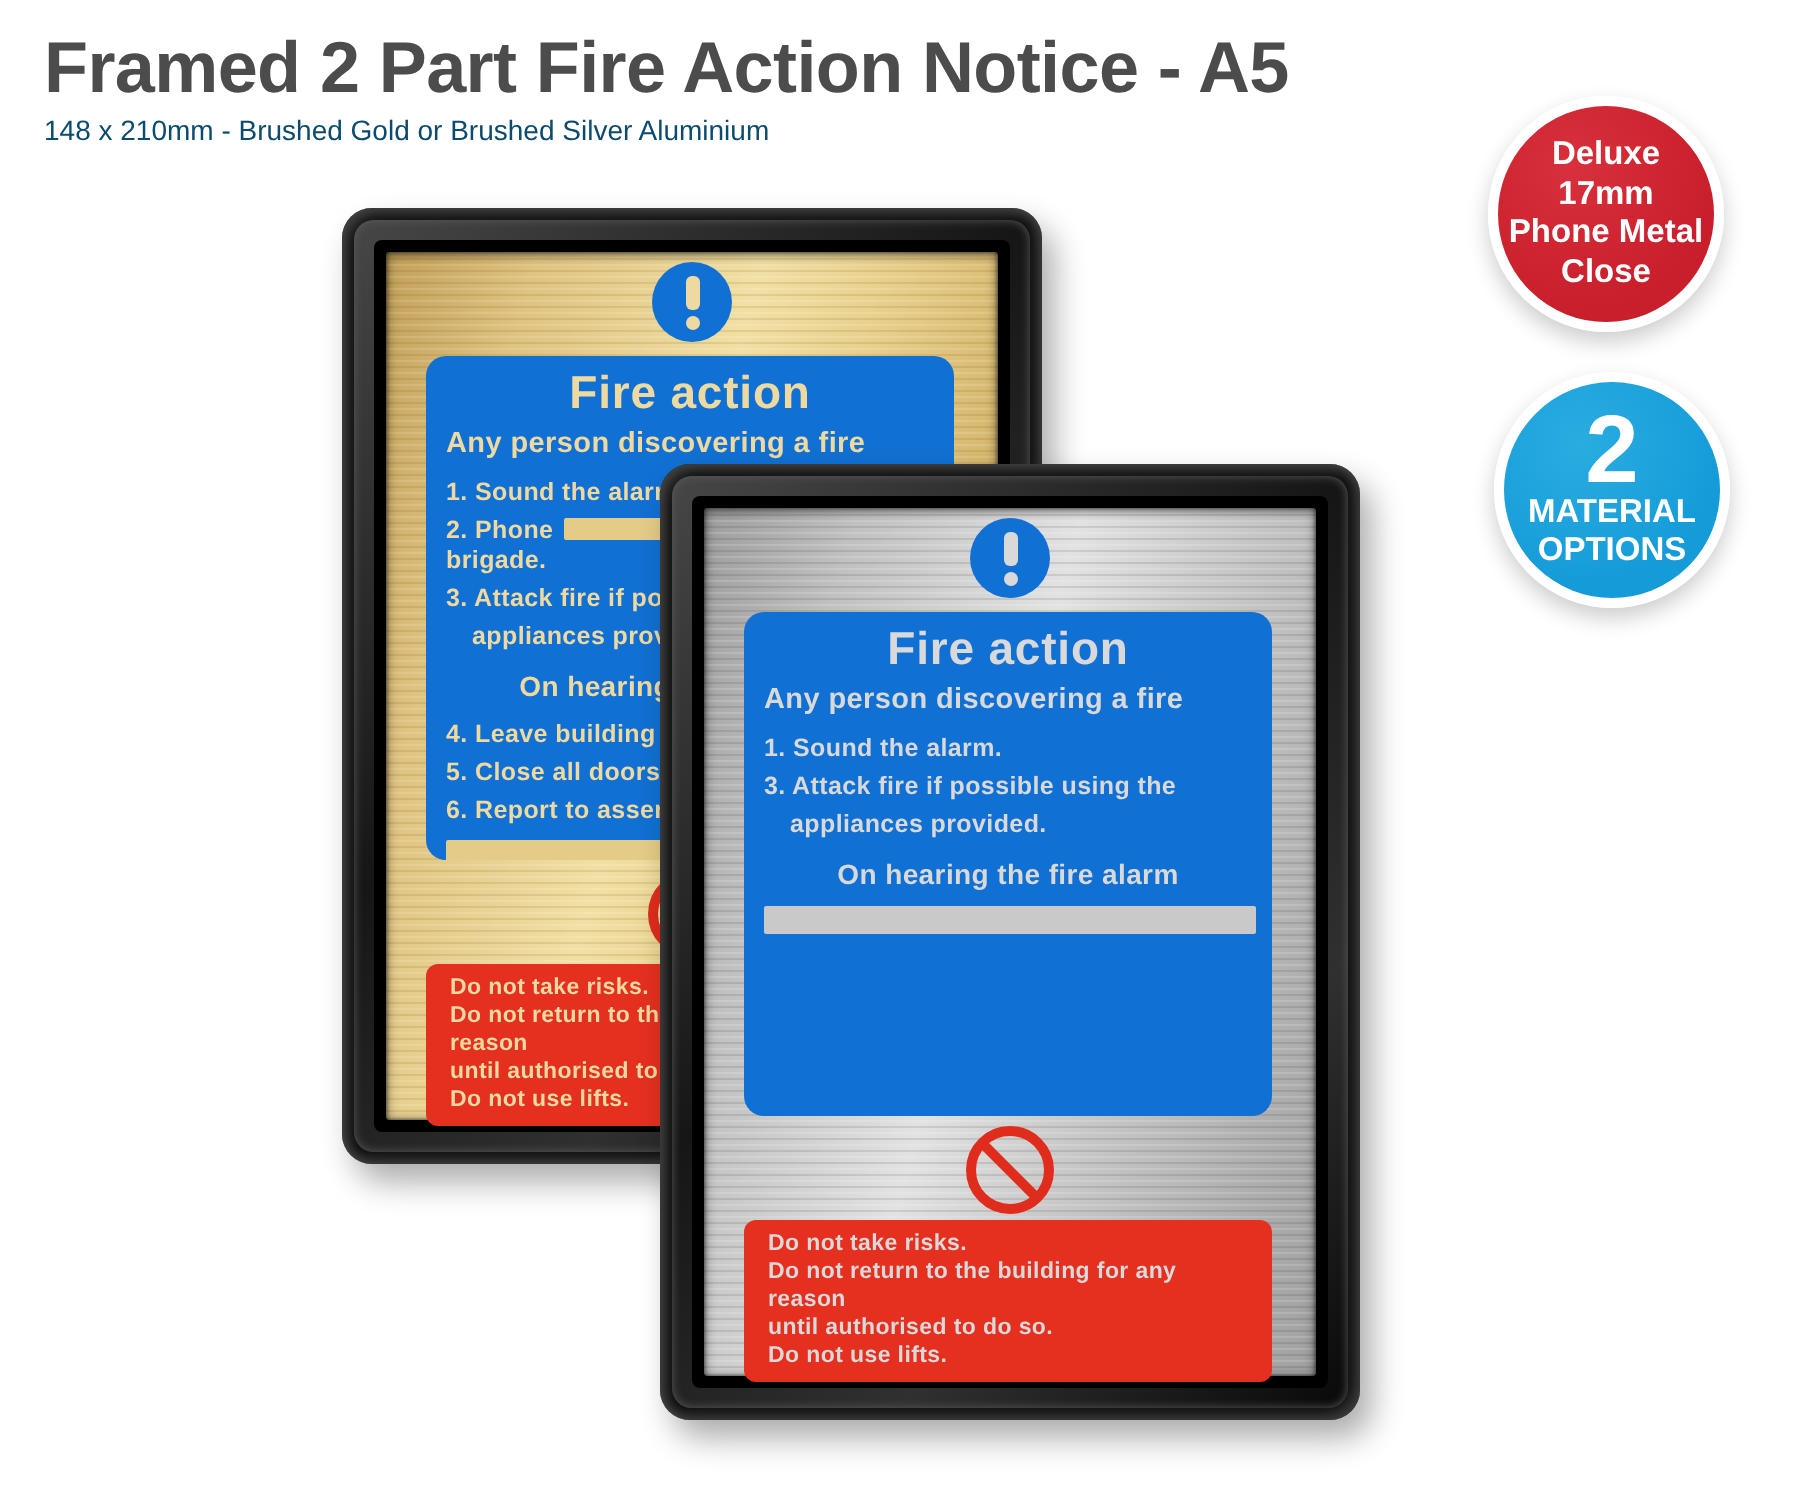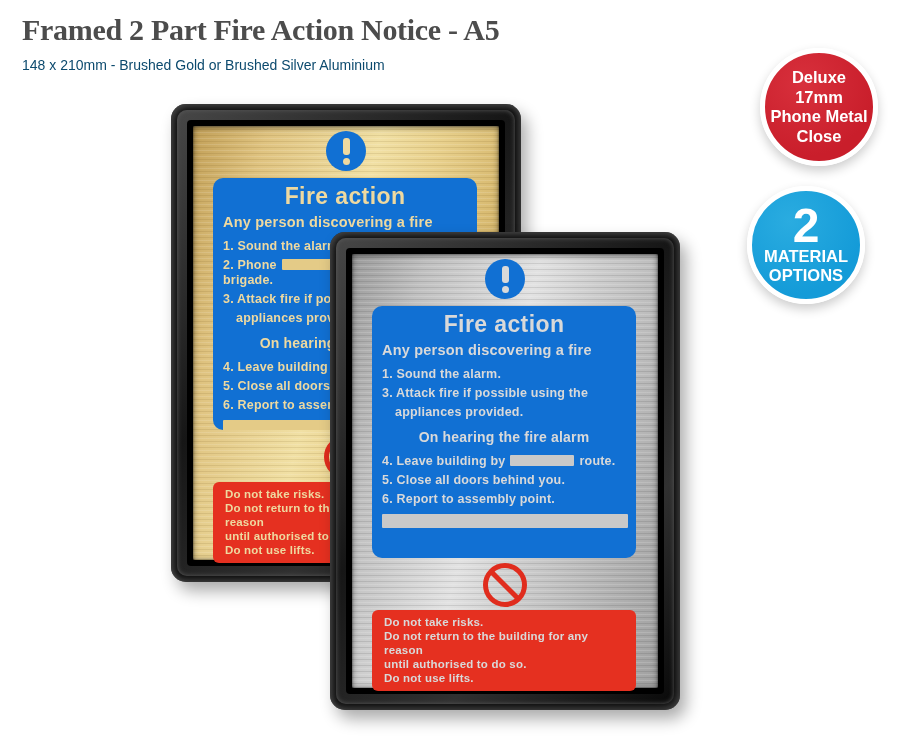--- a/index.html
+++ b/index.html
@@ -1,21 +1,21 @@
 <!DOCTYPE html>
 <html><head>
 <meta charset="utf-8">
 <style>
   * { margin:0; padding:0; box-sizing:border-box; }
   html,body { width:900px; height:750px; background:#ffffff; overflow:hidden;
               font-family:"Liberation Sans", sans-serif; position:relative; }
 
   
-  .page-title   { position:absolute; left:22px; top:13px; font-size:30px; font-weight:700;
-                  color:#4c4c4c; letter-spacing:-0.3px;font-family:Liberation Serif, serif; }
+  .page-title   { position:absolute; left:22px; top:13px; font-size:36px; font-weight:700;
+                  color:#4c4c4c; letter-spacing:-0.3px; }
   .page-subtitle{ position:absolute; left:22px; top:57px; font-size:14px; font-weight:400;
                   color:#0c4a6e; }
 
   
   .frame { position:absolute; width:350px; height:478px; border-radius:15px;
            background:#0d0d0d;
            box-shadow: inset -3px -3px 7px rgba(95,95,95,.55),
                        inset  3px  3px 7px rgba(80,80,80,.8),
                        6px 9px 16px rgba(0,0,0,.33); }
   .frame::before { content:''; position:absolute; inset:6px; border-radius:10px;
@@ -72,21 +72,21 @@
 
   
   .red-panel { position:absolute; left:20px; top:356px; width:264px;
                background:#e53020; border-radius:6px; padding:5px 12px 6px; color:var(--ink); }
   .warn-line { font-size:11.5px; line-height:14px; font-weight:700; letter-spacing:.2px; }
 
   
   .badge { position:absolute; width:118px; height:118px; border:5px solid #ffffff; border-radius:50%;
            color:#ffffff; display:flex; flex-direction:column; align-items:center; justify-content:center;
            text-align:center; z-index:3; box-shadow:0 5px 11px rgba(0,0,0,.2); }
-  .badge-frame    { left:760px; top:48px;  background:radial-gradient(circle at 35% 28%, #d8303c, #c91e2b 70%); }
+  .badge-frame    { left:744px; top:48px;  background:radial-gradient(circle at 35% 28%, #d8303c, #c91e2b 70%); }
   .badge-material { left:747px; top:186px; background:radial-gradient(circle at 35% 28%, #2aace0, #149bd8 70%); }
   .badge-line  { font-size:16.5px; line-height:19.5px; font-weight:700; }
   .badge-count { font-size:48px; line-height:42px; font-weight:700; }
 </style>
 </head>
 <body>
 
 <h1 class="page-title">Framed 2 Part Fire Action Notice - A5</h1>
 <div class="page-subtitle">148 x 210mm - Brushed Gold or Brushed Silver Aluminium</div>
 
@@ -131,25 +131,20 @@
     </div>
     <div class="blue-panel">
       <div class="fa-title">Fire action</div>
       <div class="fa-sub">Any person discovering a fire</div>
       <div class="fa-list">
         <div class="fa-item">1. Sound the alarm.</div>
         <div class="fa-item">3. Attack fire if possible using the</div>
         <div class="fa-item fa-cont">appliances provided.</div>
       </div>
       <div class="fa-subhead">On hearing the fire alarm</div>
-      <div class="fa-list">
-        <div class="fa-item"><span>4. Leave building by</span><span class="blank blank-route"></span><span>route.</span></div>
-        <div class="fa-item">5. Close all doors behind you.</div>
-        <div class="fa-item">6. Report to assembly point.</div>
-      </div>
       <div class="blank blank-wide"></div>
     </div>
     <div class="prohibit-icon"></div>
     <div class="red-panel">
       <div class="warn-line">Do not take risks.</div>
       <div class="warn-line">Do not return to the building for any reason</div>
       <div class="warn-line">until authorised to do so.</div>
       <div class="warn-line">Do not use lifts.</div>
     </div>
   </div>

